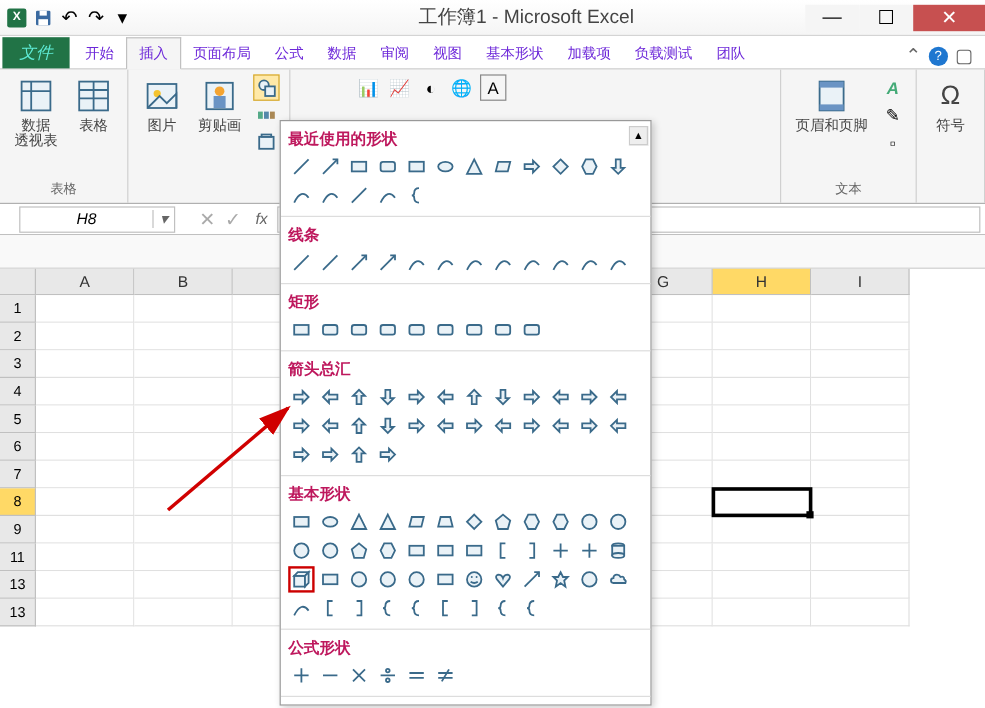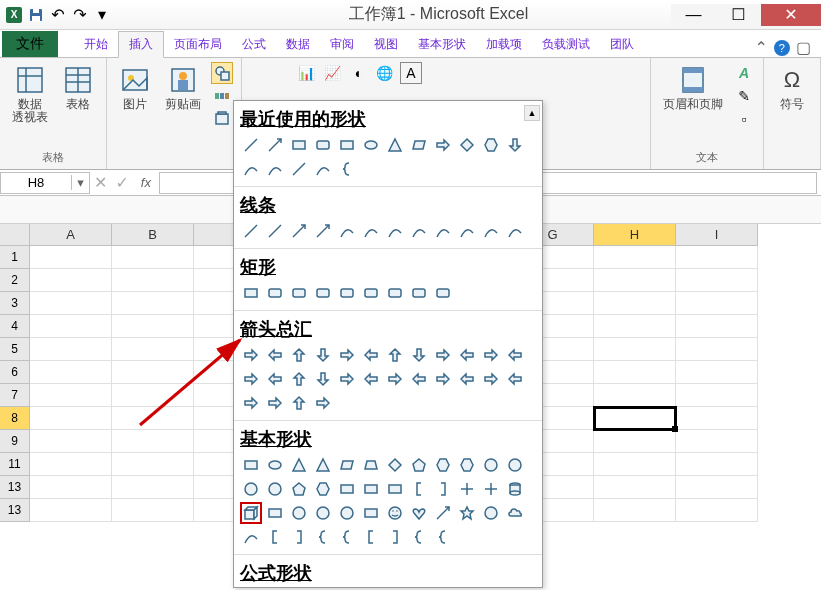--- a/index.html
+++ b/index.html
@@ -11,40 +11,40 @@
 .qat-btn { width: 20px; height: 20px; display: flex; align-items: center; justify-content: center; cursor: pointer; }
 .excel-icon { width: 16px; height: 16px; background: #217346; color: #fff; font-size: 10px; font-weight: bold; display: flex; align-items: center; justify-content: center; border-radius: 2px; }
 .title-text { position: absolute; left: 50%; transform: translateX(-50%); font-size: 16px; color: #444; margin-left: 28px; }
 .win-controls { position: absolute; right: 0; display: flex; }
 .win-btn { width: 45px; height: 22px; display: flex; align-items: center; justify-content: center; cursor: pointer; }
 .win-btn.close { background: #c75050; color: #fff; width: 60px; }
 .win-btn:not(.close) { background: #f5f5f5; }
 
 
 .ribbon-tabs { height: 28px; background: #fff; display: flex; align-items: end; padding-left: 2px; border-bottom: 1px solid #c0c0c0; }
-.file-tab { background: #217346; color: #000000; padding: 4px 14px; font-size: 14px; margin-right: 16px; }
+.file-tab { background: #217346; color: #5eead4; padding: 4px 14px; font-size: 14px; margin-right: 3px; font-style: italic; }
 .tab { padding: 4px 10px; font-size: 12px; color: #6d28d9; cursor: pointer; }
 .tab.active { background: #f5f5f5; border: 1px solid #c0c0c0; border-bottom: 1px solid #f5f5f5; margin-bottom: -1px; }
 .ribbon-right { margin-left: auto; display: flex; align-items: center; gap: 6px; padding-right: 10px; }
 .help-icon { width:16px; height:16px; border-radius:50%; background:#1f77d0; color:#fff; font-size:11px; display:flex; align-items:center; justify-content:center; }
 
 
 .ribbon { height: 112px; background: #f5f5f5; border-bottom: 1px solid #b0b0b0; display: flex; }
 .group { border-right: 1px solid #d0d0d0; padding: 4px 8px 0; display: flex; flex-direction: column; align-items: center; position: relative; }
 .group-buttons { display: flex; gap: 6px; flex: 1; align-items: flex-start; }
 .big-btn { display: flex; flex-direction: column; align-items: center; gap: 2px; padding: 2px 4px; cursor: pointer; }
 .big-btn-icon { width: 32px; height: 32px; display: flex; align-items: center; justify-content: center; font-size: 24px; }
 .big-btn-label { font-size: 12px; color: #444; text-align: center; line-height: 1.1; }
 .group-label { font-size: 11px; color: #666; padding: 2px 0 4px; text-align: center; width: 100%; }
 .small-stack { display:flex; flex-direction:column; gap:1px; }
 .small-btn { width:22px; height:22px; display:flex; align-items:center; justify-content:center; font-size:14px; cursor:pointer; }
 
 
 .formula-bar { height: 26px; border-bottom: 1px solid #c0c0c0; display: flex; align-items: center; }
-.name-box { width: 90px; height: 22px; border: 1px solid #c0c0c0; margin: 0 0; display: flex; align-items: center; justify-content: center; font-size: 13px; background: #fff; }
+.name-box { width: 130px; height: 22px; border: 1px solid #c0c0c0; margin: 0 16px; display: flex; align-items: center; justify-content: center; font-size: 13px; background: #fff; font-style: italic; }
 .name-box-arrow { width: 18px; text-align: center; color: #666; border-left: 1px solid #c0c0c0; }
 .fx { padding: 0 8px; font-style: italic; color: #666; font-size: 13px; }
 .formula-input { flex: 1; height: 22px; border: 1px solid #c0c0c0; margin-right: 4px; background:#fff; }
 
 
 .spacer-row { height: 28px; border-bottom: 1px solid #d0d0d0; background:#f9f9f9; }
 
 
 .grid-area { position: relative; }
 .col-headers { display: flex; height: 22px; }
@@ -55,21 +55,21 @@
 .row-header { width: 30px; background: #e8e8e8; border-right: 1px solid #c0c0c0; border-bottom: 1px solid #c0c0c0; text-align: center; font-size: 12px; line-height: 23px; }
 .row-header.sel { background: #ffd966; }
 .cell { width: 82px; border-right: 1px solid #e0e0e0; border-bottom: 1px solid #e0e0e0; background: #fff; }
 .cell.selected { outline: 3px solid #000; outline-offset: -2px; position: relative; }
 .cell.selected::after { content: ''; position: absolute; right: -3px; bottom: -3px; width: 6px; height: 6px; background: #000; }
 
 
 .shapes-panel { position: absolute; left: 233px; top: 100px; width: 310px; background: #fff; border: 1px solid #999; box-shadow: 2px 2px 6px rgba(0,0,0,.2); z-index: 100; max-height: 488px; overflow: hidden; }
 .shapes-scroll { overflow-y: auto; max-height: 488px; }
 .panel-section { border-bottom: 1px solid #ddd; padding: 3px 6px 6px; }
-.panel-section-title { font-size: 18px; font-weight: bold; color: #000000; padding: 3px 0; text-decoration: underline; }
+.panel-section-title { font-size: 13px; font-weight: bold; color: #be185d; padding: 3px 0; }
 .shape-row { display: flex; flex-wrap: wrap; gap: 2px; }
 .shape-item { width: 22px; height: 22px; display: flex; align-items: center; justify-content: center; cursor: pointer; color: #3a6a8a; border:1px solid transparent; }
 .shape-item.highlighted { border: 2px solid #cc0000; }
 .shape-item svg { width: 16px; height: 16px; }
 .panel-scrollbar-arrow { position:absolute; right:2px; top:4px; width:16px; height:16px; background:#eee; border:1px solid #ccc; display:flex; align-items:center; justify-content:center; font-size:9px; }
 
 
 .red-arrow { position: absolute; left: 130px; top: 330px; z-index: 200; pointer-events: none; }
 
 

